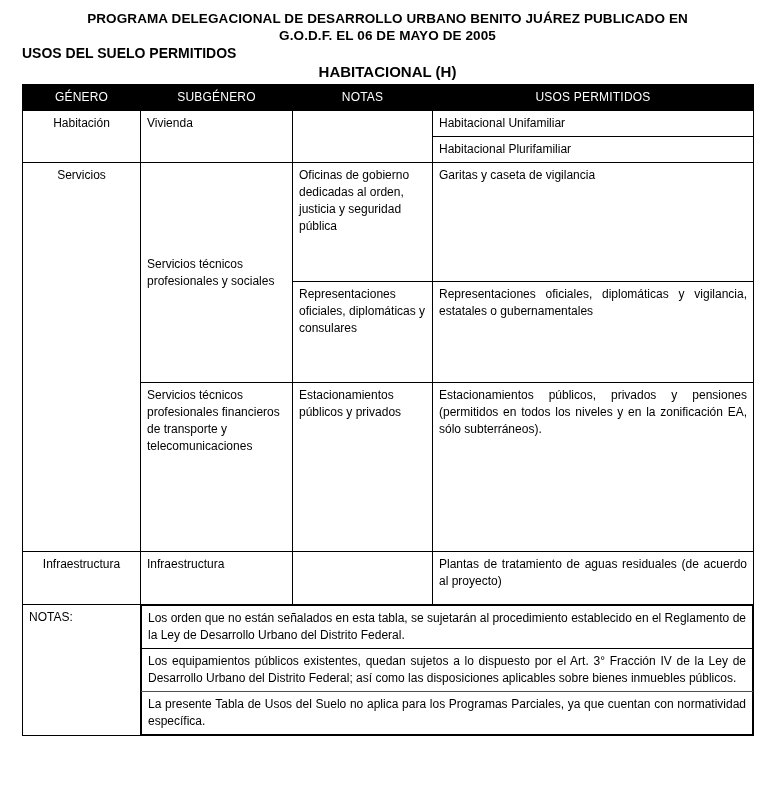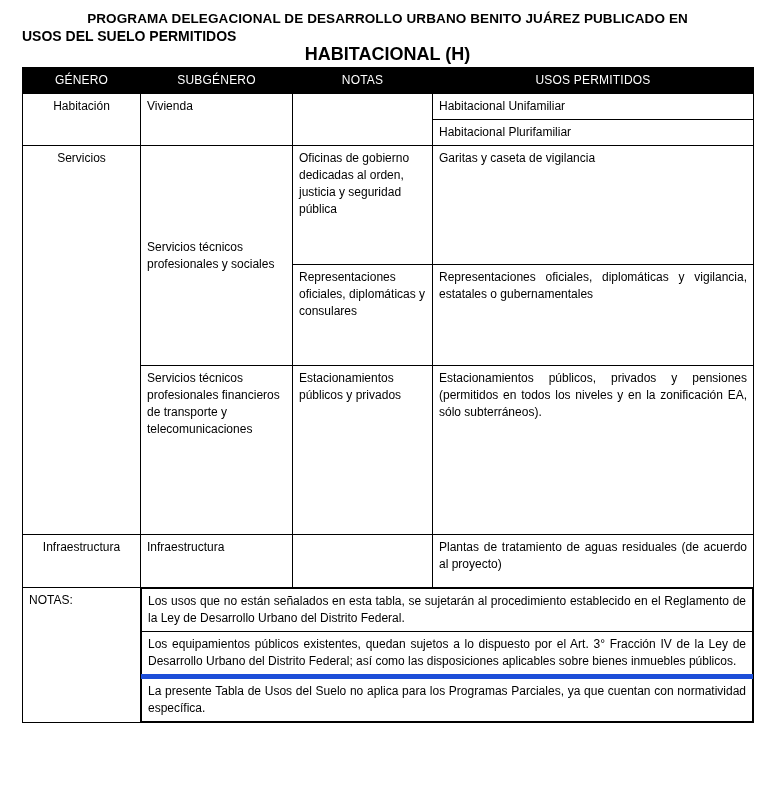--- a/index.html
+++ b/index.html
@@ -32,21 +32,21 @@
   .doc-subtitle {
     text-align: left;
     font-weight: bold;
     font-size: 14px;
     line-height: 17px;
     margin-top: 1px;
   }
   .doc-subtitle2 {
     text-align: center;
     font-weight: bold;
-    font-size: 18px;
+    font-size: 15px;
     line-height: 17px;
     margin-top: 1px;
     margin-bottom: 4px;
   }
 
   table.usos {
     border-collapse: collapse;
     width: 731px;
     table-layout: fixed;
     margin: 0 auto;
@@ -106,20 +106,21 @@
     border: 0;
   }
 </style>
 </head>
 <body>
 
 <div class="page">
 
   <div>
     <div class="doc-title">PROGRAMA DELEGACIONAL DE DESARROLLO URBANO BENITO JUÁREZ PUBLICADO EN</div>
+    <div class="doc-title">G.O.D.F. EL 06 DE MAYO DE 2005</div>
   </div>
   <div class="doc-subtitle">USOS DEL SUELO PERMITIDOS</div>
   <div class="doc-subtitle2">HABITACIONAL (H)</div>
 
   <table class="usos">
     <colgroup>
       <col style="width:118px">
       <col style="width:152px">
       <col style="width:140px">
       <col style="width:321px">
@@ -166,24 +167,24 @@
         <td></td>
         <td class="mid justify">Plantas de tratamiento de aguas residuales (de acuerdo al proyecto)</td>
       </tr>
 
       <tr>
         <td class="notas-label">NOTAS:</td>
         <td colspan="3" style="padding:0">
           <table class="notes-table">
             <tbody>
                 <tr>
-              <td class="notas-cell" style="border-bottom:1px solid #000">Los usos que no están señalados en esta tabla, se sujetarán al procedimiento establecido en el Reglamento de la Ley de Desarrollo Urbano del Distrito Federal.</td>
+              <td class="notas-cell" style="border-bottom:1px solid #000">Los orden que no están señalados en esta tabla, se sujetarán al procedimiento establecido en el Reglamento de la Ley de Desarrollo Urbano del Distrito Federal.</td>
             </tr>
             <tr>
-              <td class="notas-cell" style="border-bottom:5px solid #1d4ed8">Los equipamientos públicos existentes, quedan sujetos a lo dispuesto por el Art. 3° Fracción IV de la Ley de Desarrollo Urbano del Distrito Federal; así como las disposiciones aplicables sobre bienes inmuebles públicos.</td>
+              <td class="notas-cell" style="border-bottom:1px solid #1d4ed8">Los equipamientos públicos existentes, quedan sujetos a lo dispuesto por el Art. 3° Fracción IV de la Ley de Desarrollo Urbano del Distrito Federal; así como las disposiciones aplicables sobre bienes inmuebles públicos.</td>
             </tr>
             <tr>
               <td class="notas-cell">La presente Tabla de Usos del Suelo no aplica para los Programas Parciales, ya que cuentan con normatividad específica.</td>
             </tr>
           </tbody>
             </table>
         </td>
       </tr>
     </tbody>
   </table>

